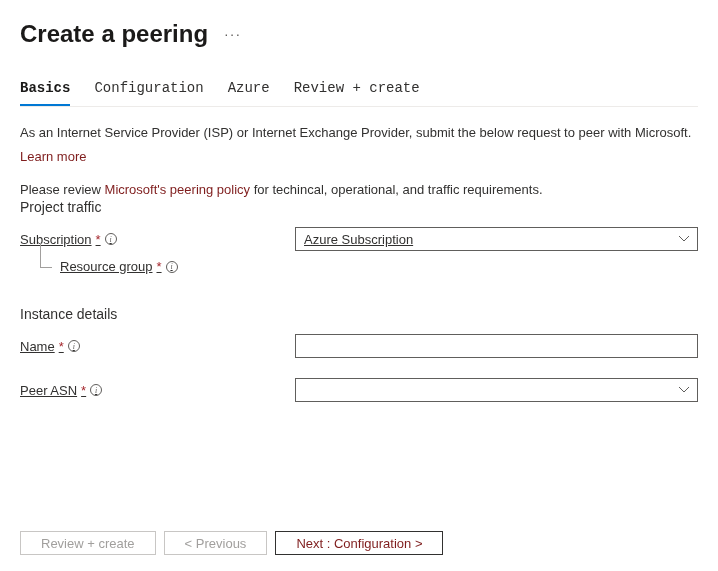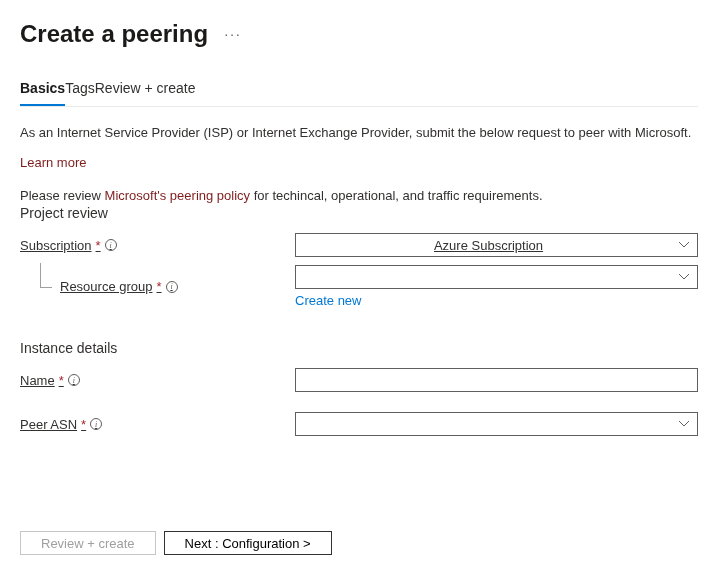--- a/index.html
+++ b/index.html
@@ -25,37 +25,39 @@
       color: #1b1a19;
     }
     .more-icon {
       color: #605e5c;
       font-size: 14px;
       letter-spacing: 1px;
       cursor: pointer;
     }
     .tabs {
       display: flex;
+      gap: 24px;
       border-bottom: 1px solid #edebe9;
       margin-bottom: 16px;
+      font-family: Liberation Mono, monospace;
     }
     .tab {
       padding: 8px 0;
       font-size: 14px;
       color: #323130;
       cursor: pointer;
       border-bottom: 2px solid transparent;
     }
     .tab.active {
       font-weight: 600;
       border-bottom: 2px solid #0078d4;
       color: #1b1a19;
     }
     .intro-text {
-      margin-bottom: 12px;
+      margin-bottom: 6px;
       line-height: 1.5;
     }
     .link {
       color: #7f1d1d;
       cursor: pointer;
     }
     .policy-text {
       margin-top: 16px;
       line-height: 1.5;
     }
@@ -122,21 +124,20 @@
     .select-control, .text-control {
       width: 100%;
       height: 24px;
       border: 1px solid #605e5c;
       padding: 2px 24px 2px 8px;
       font-size: 13px;
       position: relative;
       background: #fff;
       display: flex;
       align-items: center;
-      justify-content: center;
     }
     .select-control {
       cursor: pointer;
     }
     .chevron {
       position: absolute;
       right: 8px;
       top: 50%;
       transform: translateY(-50%);
       width: 10px;
@@ -169,48 +170,49 @@
       align-items: center;
     }
     .btn.disabled {
       color: #a19f9d;
       border-color: #c8c6c4;
       cursor: default;
       background: #fff;
     }
     .btn.primary {
       border-color: #323130;
-      color: #000000;
+      color: #7f1d1d;
     }
     .section-gap { height: 24px; }
   </style>
 </head>
 <body>
 
 
 
 <div class="header">
   <h1 class="page-title">Create a peering</h1>
   <span class="more-icon">···</span>
 </div>
 
 <div class="tabs">
   <div class="tab active">Basics</div>
-  <div class="tab">Tags</div>
+  <div class="tab">Configuration</div>
+  <div class="tab">Azure</div>
   <div class="tab">Review + create</div>
 </div>
 
 <p class="intro-text">As an Internet Service Provider (ISP) or Internet Exchange Provider, submit the below request to peer with Microsoft.</p>
 <span class="link">Learn more</span>
 
 <p class="policy-text">
   <span>Please review </span><span class="link">Microsoft's peering policy</span><span> for techincal, operational, and traffic requirements.</span>
 </p>
 
-<div class="section-heading">Project review</div>
+<div class="section-heading">Project traffic</div>
 
 <div class="form-row">
   <div class="label-col">
     <span>Subscription</span>
     <span class="required">*</span>
     <span class="info-icon">i</span>
   </div>
   <div class="control-col">
     <div class="select-control">
       <span>Azure Subscription</span>
@@ -222,69 +224,59 @@
     </div>
   </div>
 </div>
 
 <div class="form-row">
   <div class="label-col indent">
     <span>Resource group</span>
     <span class="required">*</span>
     <span class="info-icon">i</span>
   </div>
+</div>
+
+<div class="section-gap"></div>
+
+<div class="section-heading">Instance details</div>
+
+<div class="form-row">
+  <div class="label-col">
+    <span>Name</span>
+    <span class="required">*</span>
+    <span class="info-icon">i</span>
+  </div>
+  <div class="control-col">
+    <div class="text-control">
+      <span></span>
+    </div>
+  </div>
+</div>
+
+<div style="height:12px;"></div>
+
+<div class="form-row">
+  <div class="label-col">
+    <span>Peer ASN</span>
+    <span class="required">*</span>
+    <span class="info-icon">i</span>
+  </div>
   <div class="control-col">
     <div class="select-control">
       <span></span>
       <span class="chevron">
         <svg viewBox="0 0 10 6" width="10" height="6">
             <path d="M0 0 L5 5 L10 0" stroke="#605e5c" stroke-width="1" fill="none"></path>
           </svg>
       </span>
     </div>
-    <span class="create-new">Create new</span>
-  </div>
-</div>
-
-<div class="section-gap"></div>
-
-<div class="section-heading">Instance details</div>
-
-<div class="form-row">
-  <div class="label-col">
-    <span>Name</span>
-    <span class="required">*</span>
-    <span class="info-icon">i</span>
-  </div>
-  <div class="control-col">
-    <div class="text-control">
-      <span></span>
-    </div>
-  </div>
-</div>
-
-<div style="height:12px;"></div>
-
-<div class="form-row">
-  <div class="label-col">
-    <span>Peer ASN</span>
-    <span class="required">*</span>
-    <span class="info-icon">i</span>
-  </div>
-  <div class="control-col">
-    <div class="select-control">
-      <span></span>
-      <span class="chevron">
-        <svg viewBox="0 0 10 6" width="10" height="6">
-            <path d="M0 0 L5 5 L10 0" stroke="#605e5c" stroke-width="1" fill="none"></path>
-          </svg>
-      </span>
-    </div>
   </div>
 </div>
 
 <div class="footer">
   <button class="btn disabled">Review + create</button>
+  <button class="btn disabled">&lt; Previous</button>
   <button class="btn primary">Next : Configuration &gt;</button>
 </div>
 
 
 
 
 </body></html>

